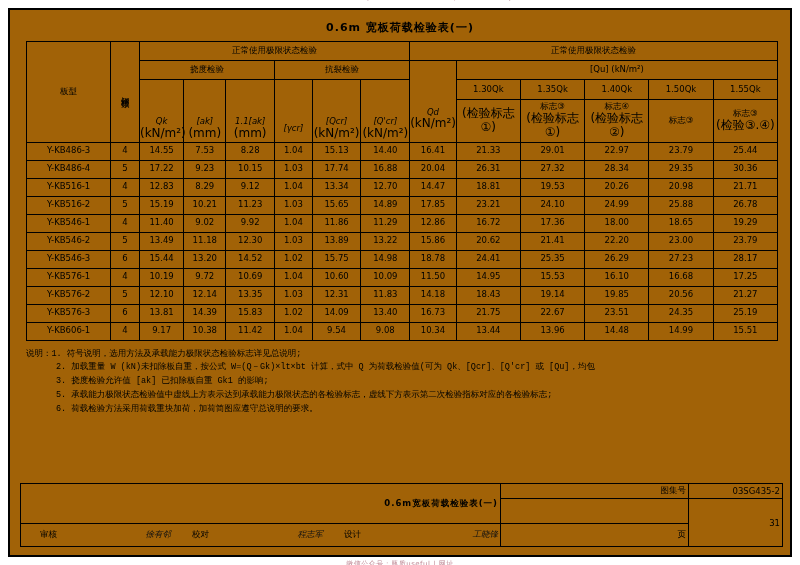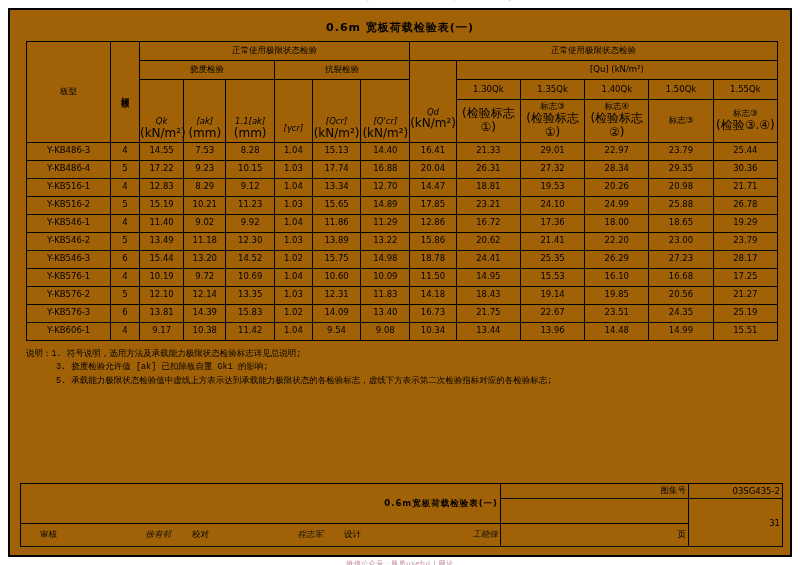--- a/index.html
+++ b/index.html
@@ -352,22 +352,24 @@
           <td>15.51</td>
         </tr>
       </tbody>
     </table>
   </div>
 
   <div class="notes">
     <div class="nline">
       <span>说明：</span><span>1. 符号说明，选用方法及承载能力极限状态检验标志详见总说明;</span>
     </div>
+    <div class="nline ind">2. 加载重量 W (kN)未扣除板自重，按公式 W=(Q－Gk)×lt×bt 计算，式中 Q 为荷载检验值(可为 Qk、[Qcr]、[Q'cr] 或 [Qu]，均包</div>
     <div class="nline ind">3. 挠度检验允许值 [ak] 已扣除板自重 Gk1 的影响;</div>
     <div class="nline ind">5. 承载能力极限状态检验值中虚线上方表示达到承载能力极限状态的各检验标志，虚线下方表示第二次检验指标对应的各检验标志;</div>
+    <div class="nline ind">6. 荷载检验方法采用荷载重块加荷，加荷简图应遵守总说明的要求。</div>
   </div>
 
   <div class="footer">
     <table class="foot">
       <colgroup>
         <col style="width:480px">
         <col style="width:94px">
         <col style="width:94px">
         <col style="width:94px">
       </colgroup>

